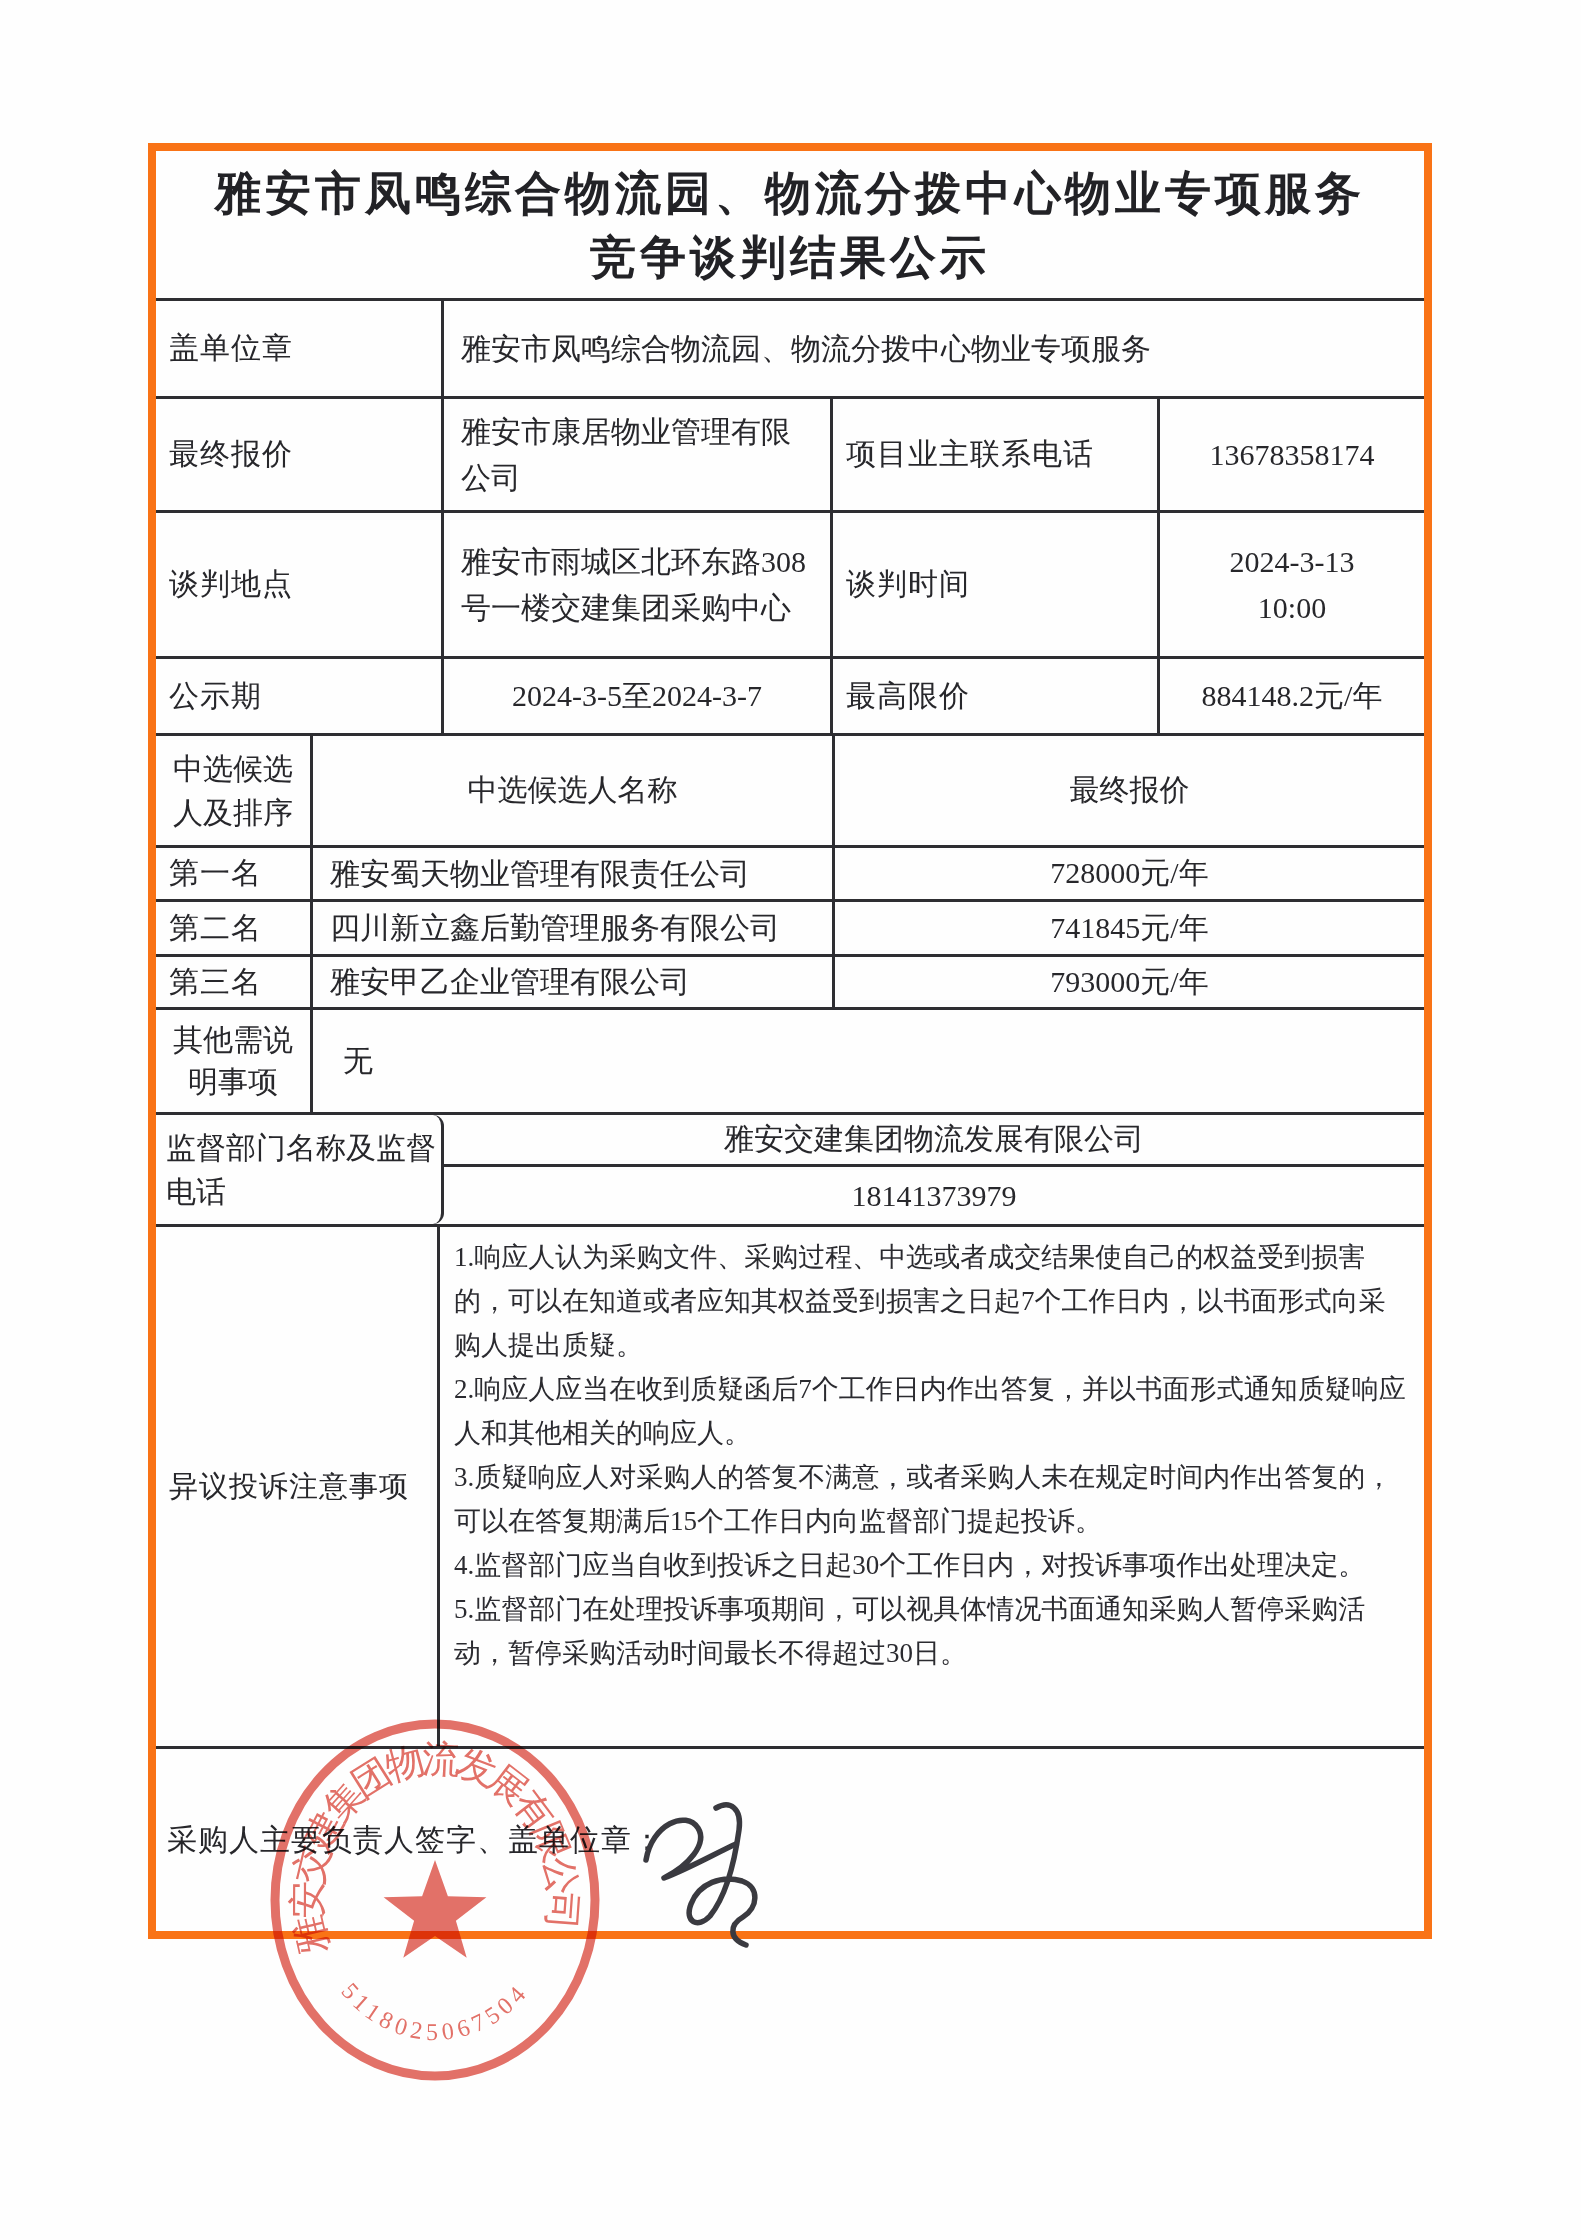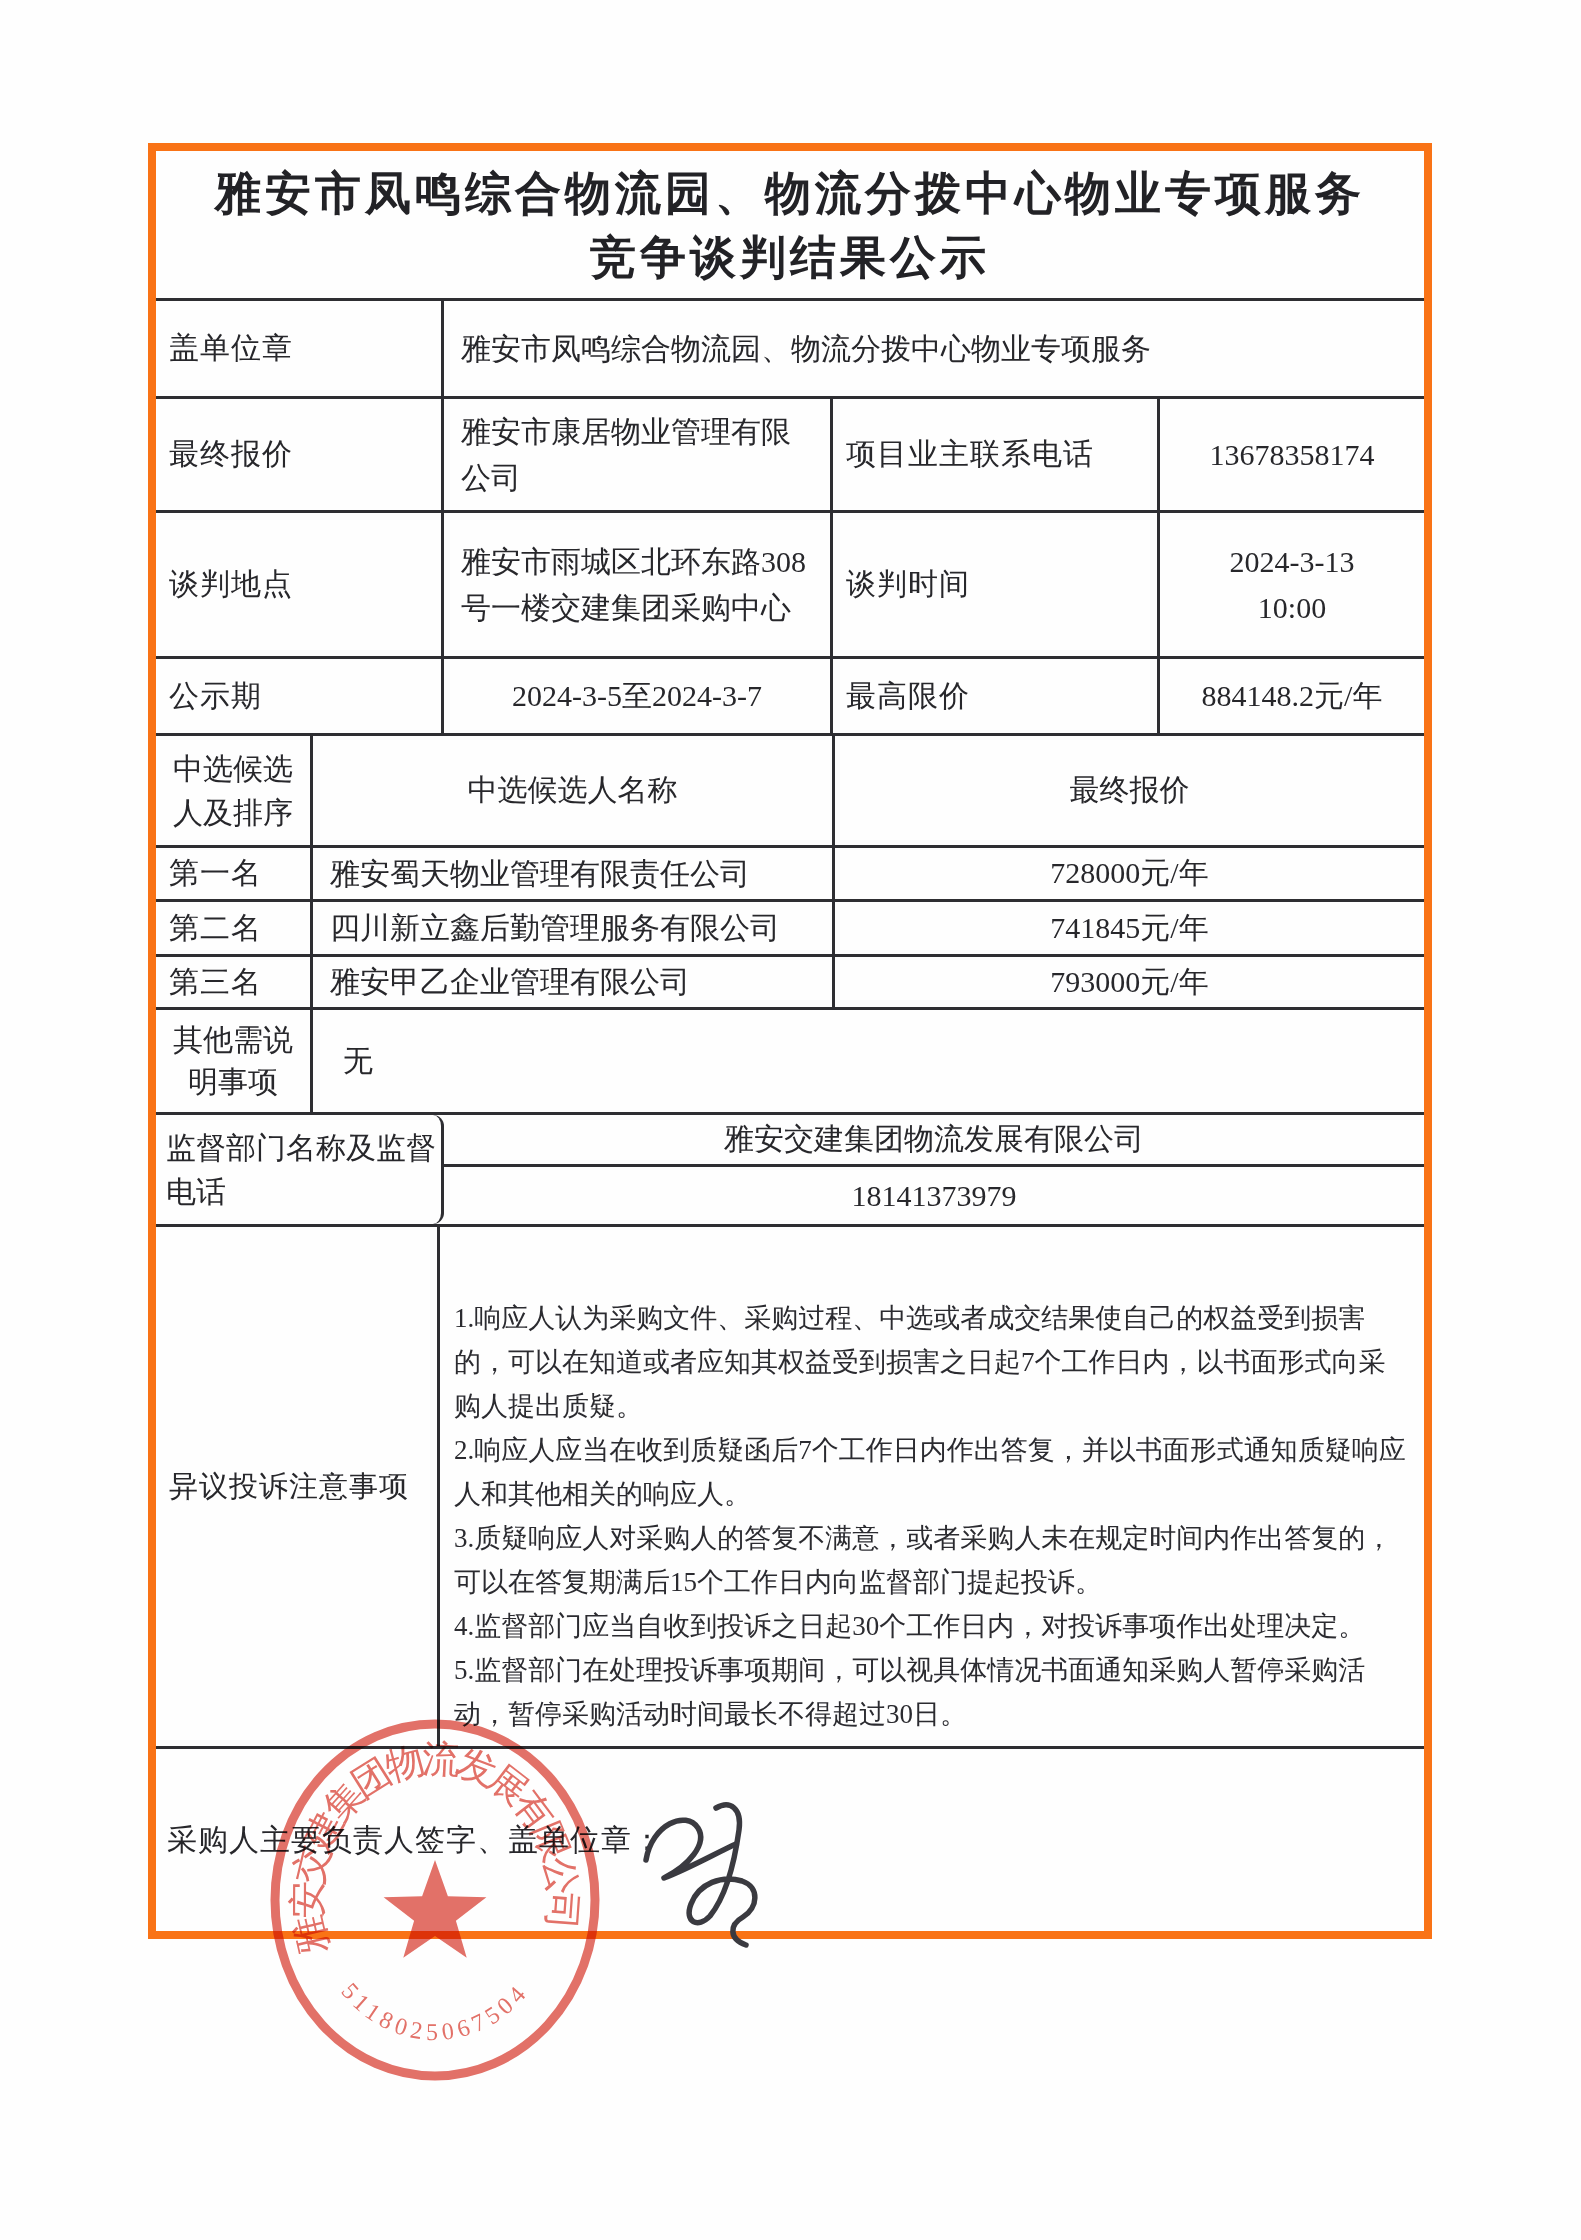--- a/index.html
+++ b/index.html
@@ -60,21 +60,21 @@
   .two-line { line-height:46px; }
 
   .hdr-wrap { width:132px; text-align:center; line-height:44px; margin:0 auto; font-size:30px; }
   .other-wrap { width:124px; text-align:center; line-height:42px; margin:0 auto; font-size:30px; }
   .super-wrap { width:284px; line-height:44px; font-size:30px; }
 
   .super-right { flex:1; display:flex; flex-direction:column; }
   .super-sub1 { height:52px; border-bottom:3px solid #2e2e32; display:flex; align-items:center; justify-content:center; font-size:30px; }
   .super-sub2 { flex:1; display:flex; align-items:center; justify-content:center; font-size:30px; }
 
-  .obj-content { flex:1; display:flex; flex-direction:column; justify-content:flex-end; padding:8px 16px 10px 14px; }
+  .obj-content { flex:1; display:flex; flex-direction:column; justify-content:flex-start; padding:8px 16px 10px 14px; }
   .obj-item { font-size:27px; line-height:44px; text-align:left; color:#2b2b30; }
 
   .sign-label { font-size:30px; padding-left:11px; letter-spacing:1px; }
 
   .stamp-svg { position:absolute; left:252px; top:1702px; mix-blend-mode:multiply; opacity:0.82; }
   .sig-svg { position:absolute; left:618px; top:1786px; }
 </style>
 </head>
 <body>
 

